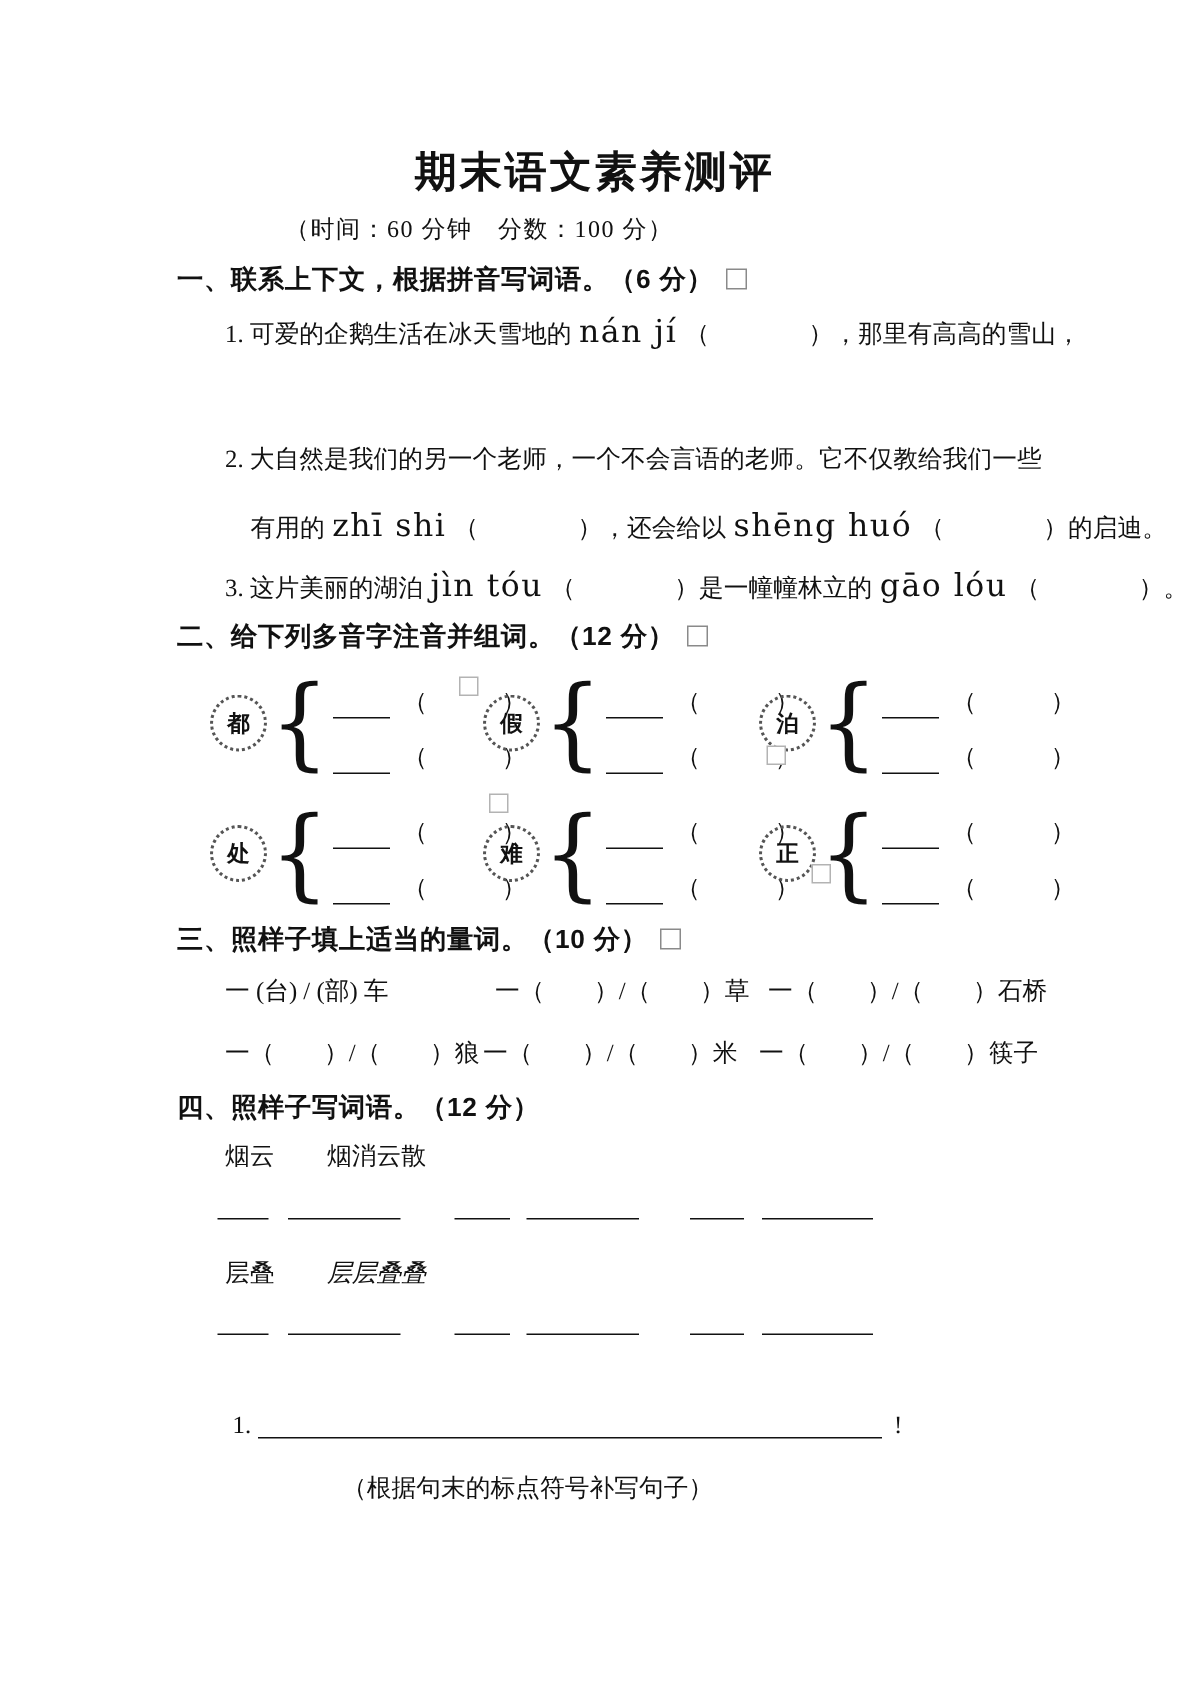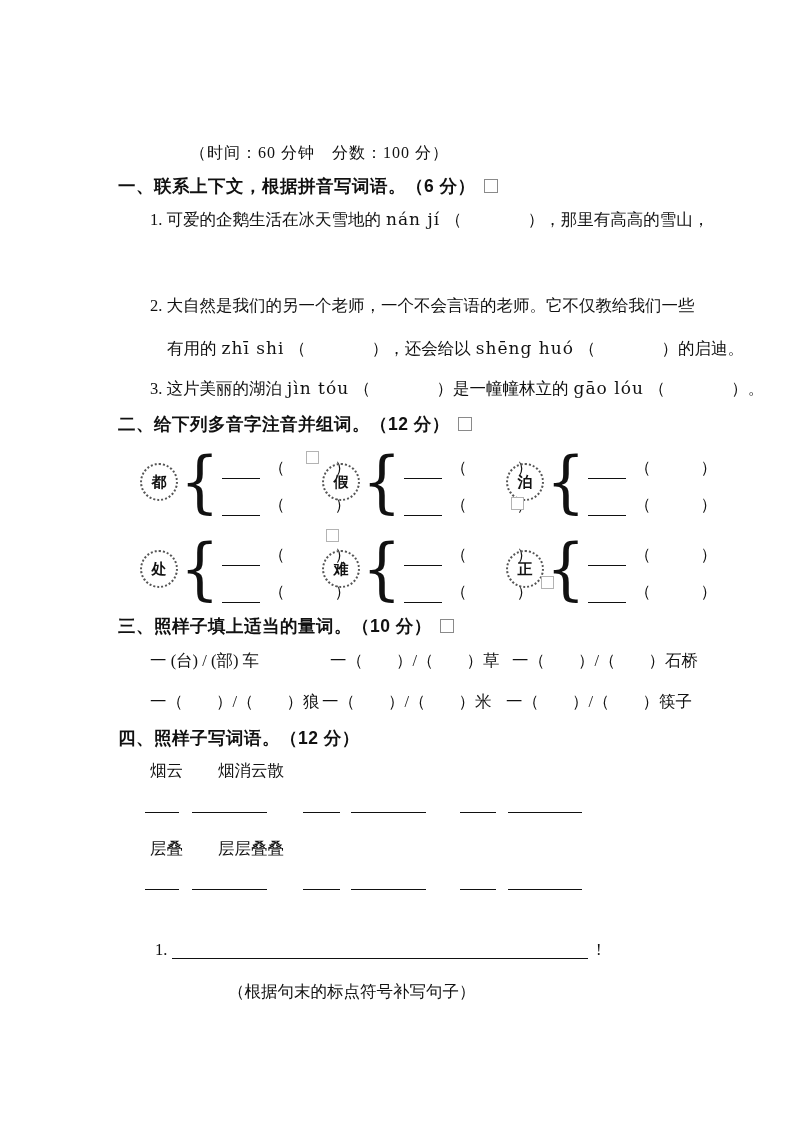--- a/index.html
+++ b/index.html
@@ -5,21 +5,21 @@
   html,body{margin:0;padding:0;background:#fff;}
   .page{position:relative;width:793px;height:1122px;background:#ffffff;color:#111;
         font-family:"Liberation Serif","DejaVu Serif",serif;overflow:hidden;}
   .abs{position:absolute;white-space:nowrap;}
   .title{font-family:"Liberation Sans","DejaVu Sans",sans-serif;font-weight:bold;
          font-size:28px;letter-spacing:2px;width:793px;text-align:center;}
   .sub{font-size:16px;width:639px;text-align:center;letter-spacing:1px;}
   .hd{font-family:"Liberation Sans","DejaVu Sans",sans-serif;font-weight:bold;
       font-size:17.5px;letter-spacing:0.5px;}
   .q{font-size:16.5px;}
-  .py{font-family:"DejaVu Serif","Liberation Serif",serif;font-size:17px;
+  .py{font-family:"DejaVu Serif","Liberation Serif",serif;font-size:21px;
       letter-spacing:1px;margin:0 5px;}
   .box{display:inline-block;width:12px;height:12px;border:1.5px solid #8a8a8a;
        margin-left:8px;vertical-align:-1px;background:#fff;}
   .sq{position:absolute;width:11px;height:11px;border:1.5px solid #b3b3b3;background:#fff;}
   .poly{position:absolute;display:flex;align-items:center;height:72px;}
   .circ{width:34px;height:34px;border:2px dotted #555;border-radius:50%;flex:none;
         display:flex;align-items:center;justify-content:center;
         font-family:"Liberation Sans","DejaVu Sans",sans-serif;font-weight:bold;font-size:15px;}
   .brace{font-family:"DejaVu Serif","Liberation Serif",serif;font-size:62px;
          line-height:72px;margin:0 3px 0 2px;transform:scaleY(1.08);}
@@ -28,20 +28,21 @@
   .bl{display:inline-block;width:38px;height:18px;border-bottom:1.6px solid #111;}
   .par{font-size:16.5px;margin-left:8px;}
   .ansline{position:absolute;border-bottom:1.6px solid #111;height:15px;}
   .uline{position:absolute;border-bottom:1.6px solid #111;height:17px;}
 </style>
 </head>
 <body>
 
 <div class="page">
 
+  <div class="abs title" style="top:96px;left:0;">期末语文素养测评</div>
   <div class="abs sub" style="top:143px;left:0;">（时间：60 分钟　分数：100 分）</div>
 
   <div class="abs hd" style="top:174px;left:118px;"><span>一、联系上下文，根据拼音写词语。（6 分）</span><span class="box"></span></div>
 
   <div class="abs q" style="top:209px;left:150px;">
     <span>1.</span>
     <span>可爱的企鹅生活在冰天雪地的</span><span class="py">nán jí</span><span>（　　　　）</span><span>，那里有高高的雪山，</span>
   </div>
 
   <div class="abs q" style="top:295px;left:150px;">
@@ -165,21 +166,21 @@
   <div class="abs q" style="top:760px;left:218px;">烟消云散</div>
 
   <div class="ansline" style="top:797px;left:145px;width:34px;"></div>
   <div class="ansline" style="top:797px;left:192px;width:75px;"></div>
   <div class="ansline" style="top:797px;left:303px;width:37px;"></div>
   <div class="ansline" style="top:797px;left:351px;width:75px;"></div>
   <div class="ansline" style="top:797px;left:460px;width:36px;"></div>
   <div class="ansline" style="top:797px;left:508px;width:74px;"></div>
 
   <div class="abs q" style="top:838px;left:150px;">层叠</div>
-  <div class="abs q" style="top:838px;left:218px;">层层叠叠</div>
+  <div class="abs q" style="top:838px;left:218px;font-style:italic;">层层叠叠</div>
 
   <div class="ansline" style="top:874px;left:145px;width:34px;"></div>
   <div class="ansline" style="top:874px;left:192px;width:75px;"></div>
   <div class="ansline" style="top:874px;left:303px;width:37px;"></div>
   <div class="ansline" style="top:874px;left:351px;width:75px;"></div>
   <div class="ansline" style="top:874px;left:460px;width:36px;"></div>
   <div class="ansline" style="top:874px;left:508px;width:74px;"></div>
 
 
   <div class="abs q" style="top:940px;left:155px;">1.</div>

